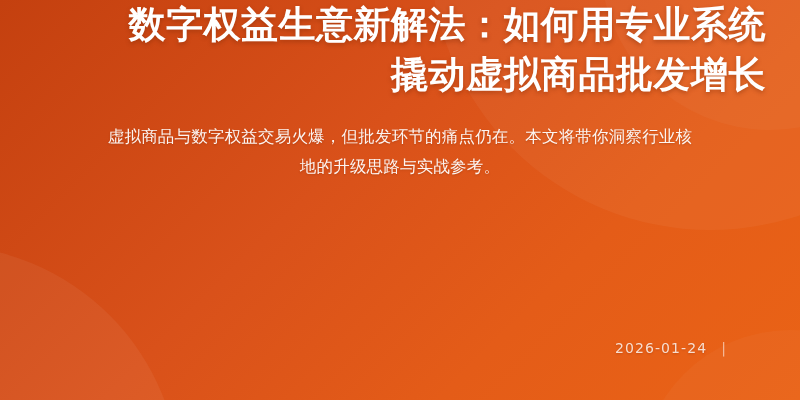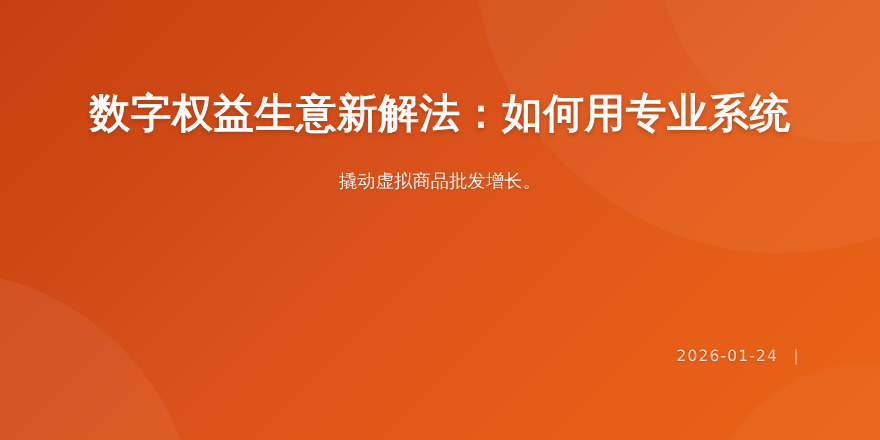--- a/index.html
+++ b/index.html
@@ -57,22 +57,21 @@
     z-index: 2;
     width: 100%;
     height: 100%;
     box-sizing: border-box;
     padding: 0 34px;
     display: flex;
     flex-direction: column;
   }
 
   #title-block {
-    margin-top: 78px;
-    text-align: center;
+    text-align: right;
   }
   .title-line {
     color: #ffffff;
     font-size: 37px;
     font-weight: bold;
     line-height: 50px;
     letter-spacing: 0.5px;
     text-shadow: 0 2px 4px rgba(120, 40, 8, 0.42);
     white-space: nowrap;
   }
@@ -88,21 +87,21 @@
     color: rgba(255, 255, 255, 0.94);
     font-size: 16.5px;
     line-height: 30px;
     letter-spacing: 0.2px;
     text-shadow: 0 1px 2px rgba(120, 40, 8, 0.30);
     white-space: nowrap;
   }
 
   #meta-block {
     margin-top: auto;
-    margin-bottom: 68px;
+    margin-bottom: 44px;
     display: flex;
     justify-content: flex-end;
     align-items: center;
     padding-right: 26px;
   }
   .meta-text {
     color: rgba(255, 255, 255, 0.80);
     font-size: 14px;
     letter-spacing: 1.1px;
     text-shadow: 0 1px 2px rgba(120, 40, 8, 0.28);
@@ -120,24 +119,26 @@
 
   <div class="blob" id="blob-bottom-left"></div>
   <div class="blob" id="blob-right-arc"></div>
   <div class="blob" id="blob-top-right"></div>
   <div class="blob" id="blob-bottom-right"></div>
 
   <div class="content">
 
     <div id="title-block">
       <div class="title-line">数字权益生意新解法：如何用专业系统</div>
+      <div class="title-line">撬动虚拟商品批发增长</div>
     </div>
 
     <div id="summary-block">
-      <div class="summary-line">撬动虚拟商品批发增长。</div>
+      <div class="summary-line">虚拟商品与数字权益交易火爆，但批发环节的痛点仍在。本文将带你洞察行业核</div>
+      <div class="summary-line">地的升级思路与实战参考。</div>
     </div>
 
     <div id="meta-block">
       <span class="meta-text">2026-01-24</span>
       <span class="meta-sep">|</span>
     </div>
 
   </div>
 </div>
 

